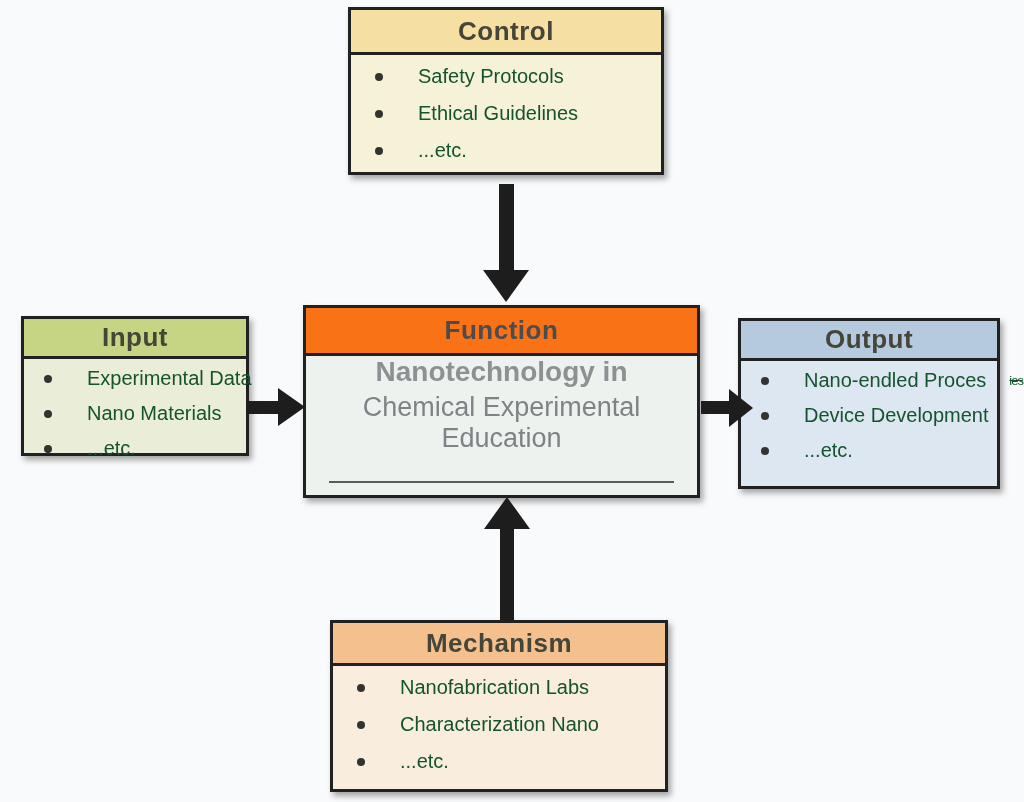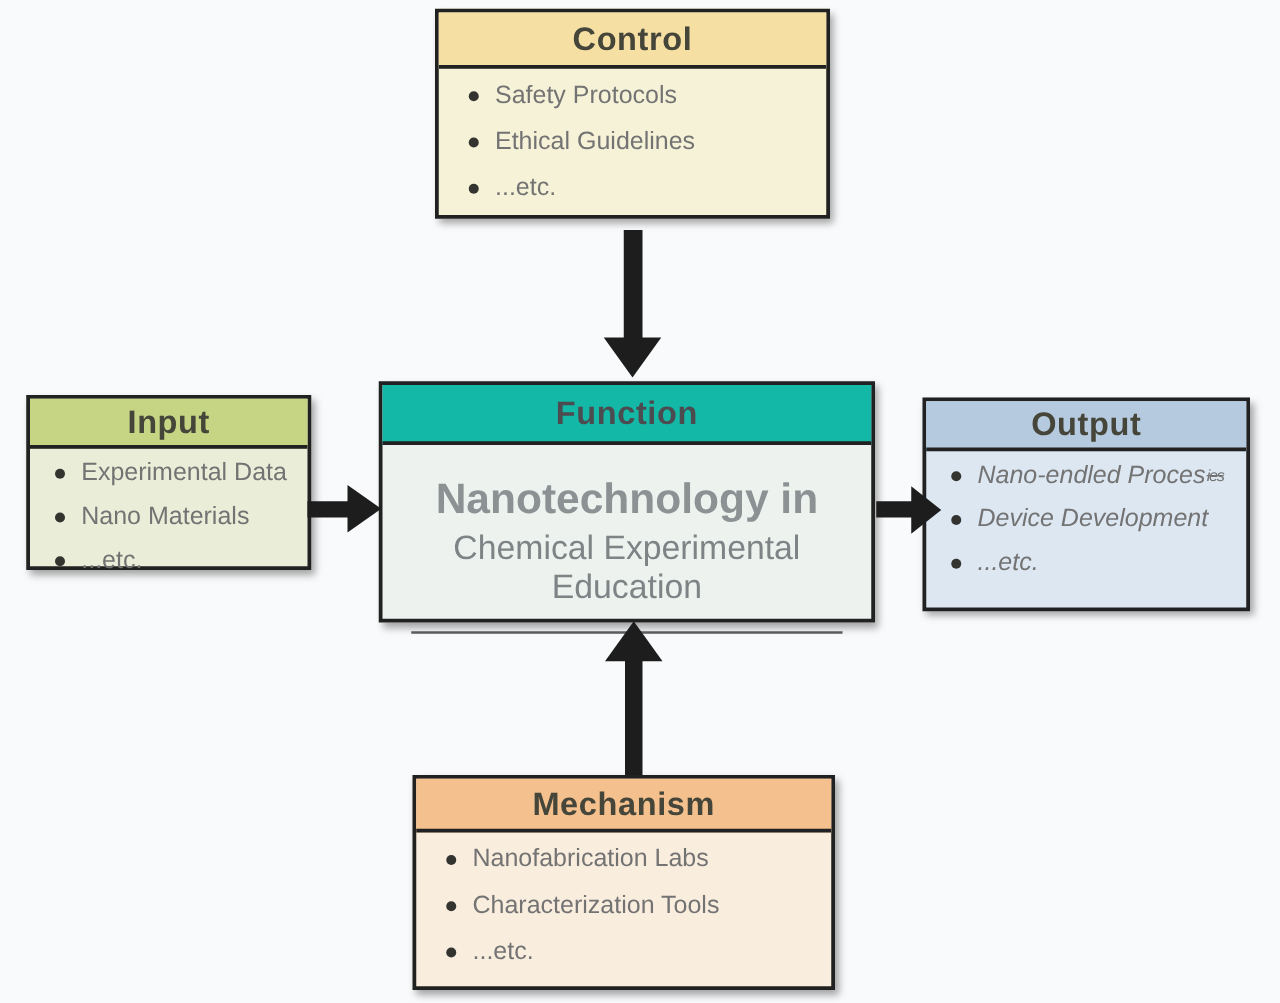--- a/index.html
+++ b/index.html
@@ -34,23 +34,24 @@
   }
   .box-body {
     list-style: none;
     margin: 0;
     padding: 10px 6px 0 24px;
   }
   .box-body li {
     display: flex;
     align-items: center;
     font-size: 20px;
-    color: #737373;
+    color: #14532d;
     margin-bottom: 14px;
     white-space: nowrap;
+    gap: 22px;
   }
   .dot {
     flex: 0 0 auto;
     width: 8px;
     height: 8px;
     border-radius: 50%;
     background: #333330;
     margin-right: 13px;
   }
   .suffix {
@@ -65,26 +66,25 @@
   .box-control .box-header { height: 45px; background: #f5dfa3; }
 
   
   .box-input { left: 21px; top: 316px; width: 228px; height: 140px; background: #eaeed8; }
   .box-input .box-header { height: 40px; background: #c6d583; }
   .box-input .box-body { padding-top: 8px; padding-left: 20px; }
   .box-input .box-body li { margin-bottom: 12px; }
 
   
   .box-function { left: 303px; top: 305px; width: 397px; height: 193px; background: #edf2ef; }
-  .box-function .box-header { height: 48px; background: #14b8a6; color: #4c4c50; }
+  .box-function .box-header { height: 48px; background: #f97316; color: #4c4c50; }
   .fn-body { position: relative; height: 142px; }
   .fn-line1 {
-    margin-top: 24px;
     text-align: center;
-    font-size: 34px;
+    font-size: 28px;
     font-weight: bold;
     color: #8c9294;
   }
   .fn-line2 {
     margin-top: 4px;
     text-align: center;
     font-size: 27px;
     color: #7e8486;
   }
   .fn-underline {
@@ -92,21 +92,21 @@
     bottom: 15px;
     left: 6%;
     width: 88%;
     height: 2px;
     background: #595c5e;
   }
 
   
   .box-output { left: 738px; top: 318px; width: 262px; height: 171px; background: #dce7f1; }
   .box-output .box-header { height: 40px; background: #b5c9df; }
-  .box-output .box-body { padding-top: 8px; padding-left: 20px; font-style: italic; }
+  .box-output .box-body { padding-top: 8px; padding-left: 20px; }
   .box-output .box-body li { margin-bottom: 12px; }
 
   
   .box-mechanism { left: 330px; top: 620px; width: 338px; height: 172px; background: #f9edde; }
   .box-mechanism .box-header { height: 43px; background: #f3c08e; }
 
   
   .arrow-part { position: absolute; }
   .shaft { background: #1d1d1d; }
   .head { width: 0; height: 0; }
@@ -216,21 +216,21 @@
     <div class="box-header">
       <span>Mechanism</span>
     </div>
     <ul class="box-body">
       <li>
         <span class="dot"></span>
         <span>Nanofabrication Labs</span>
       </li>
       <li>
         <span class="dot"></span>
-        <span>Characterization Tools</span>
+        <span>Characterization Nano</span>
       </li>
       <li>
         <span class="dot"></span>
         <span>...etc.</span>
       </li>
     </ul>
   </div>
 
   <div>
     <div class="arrow-part shaft shaft-down"></div>

